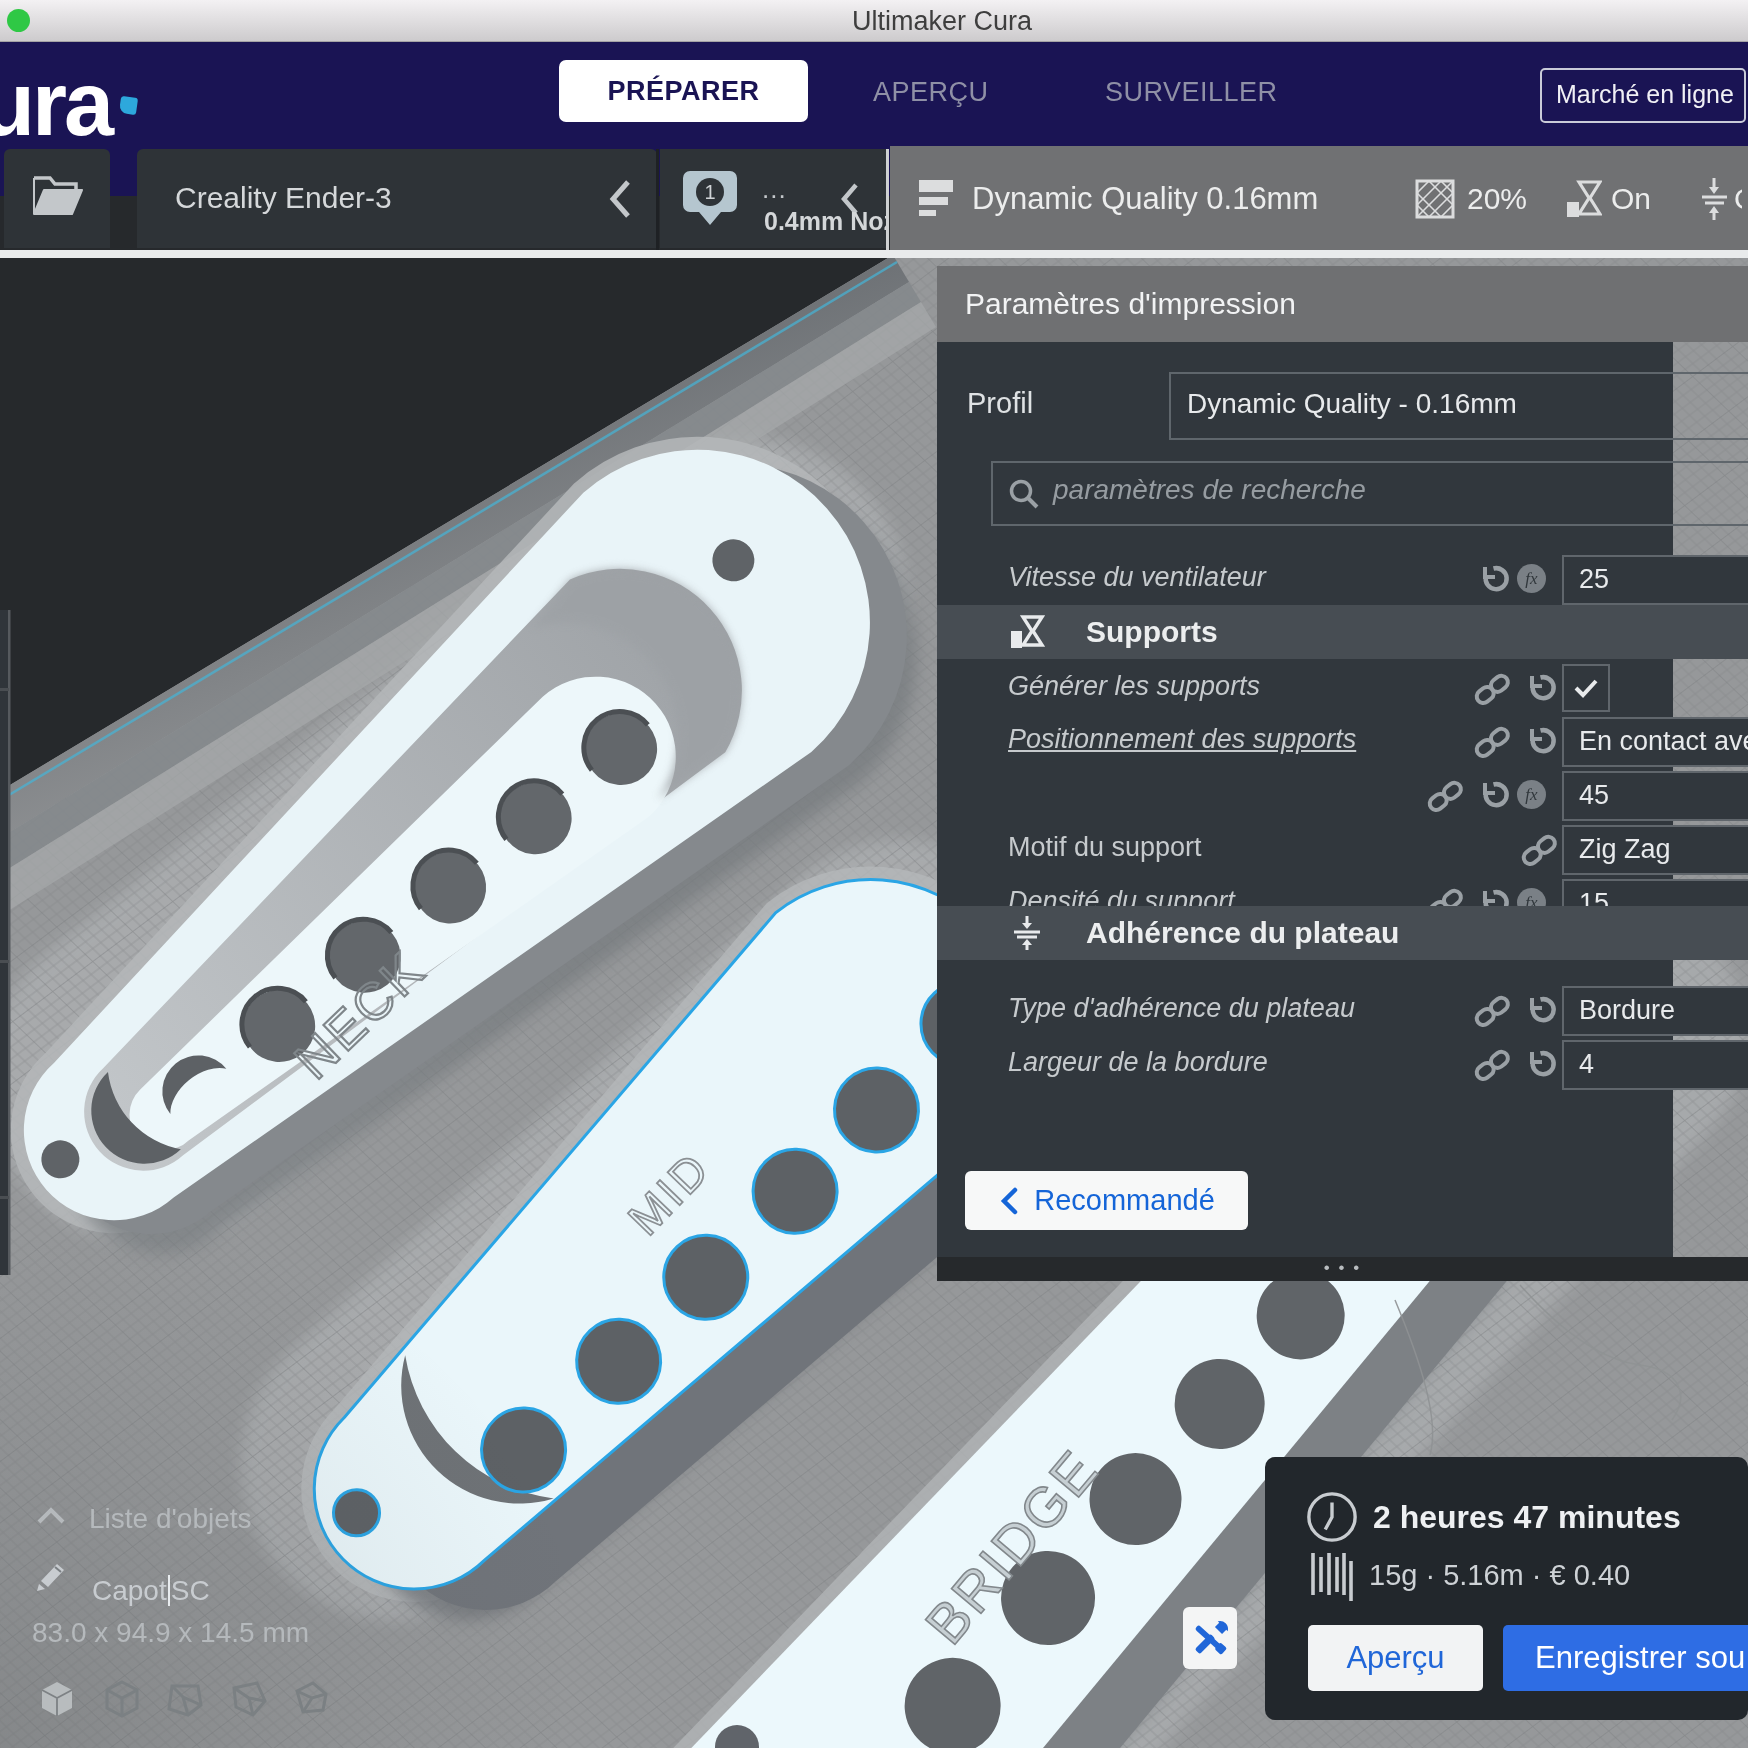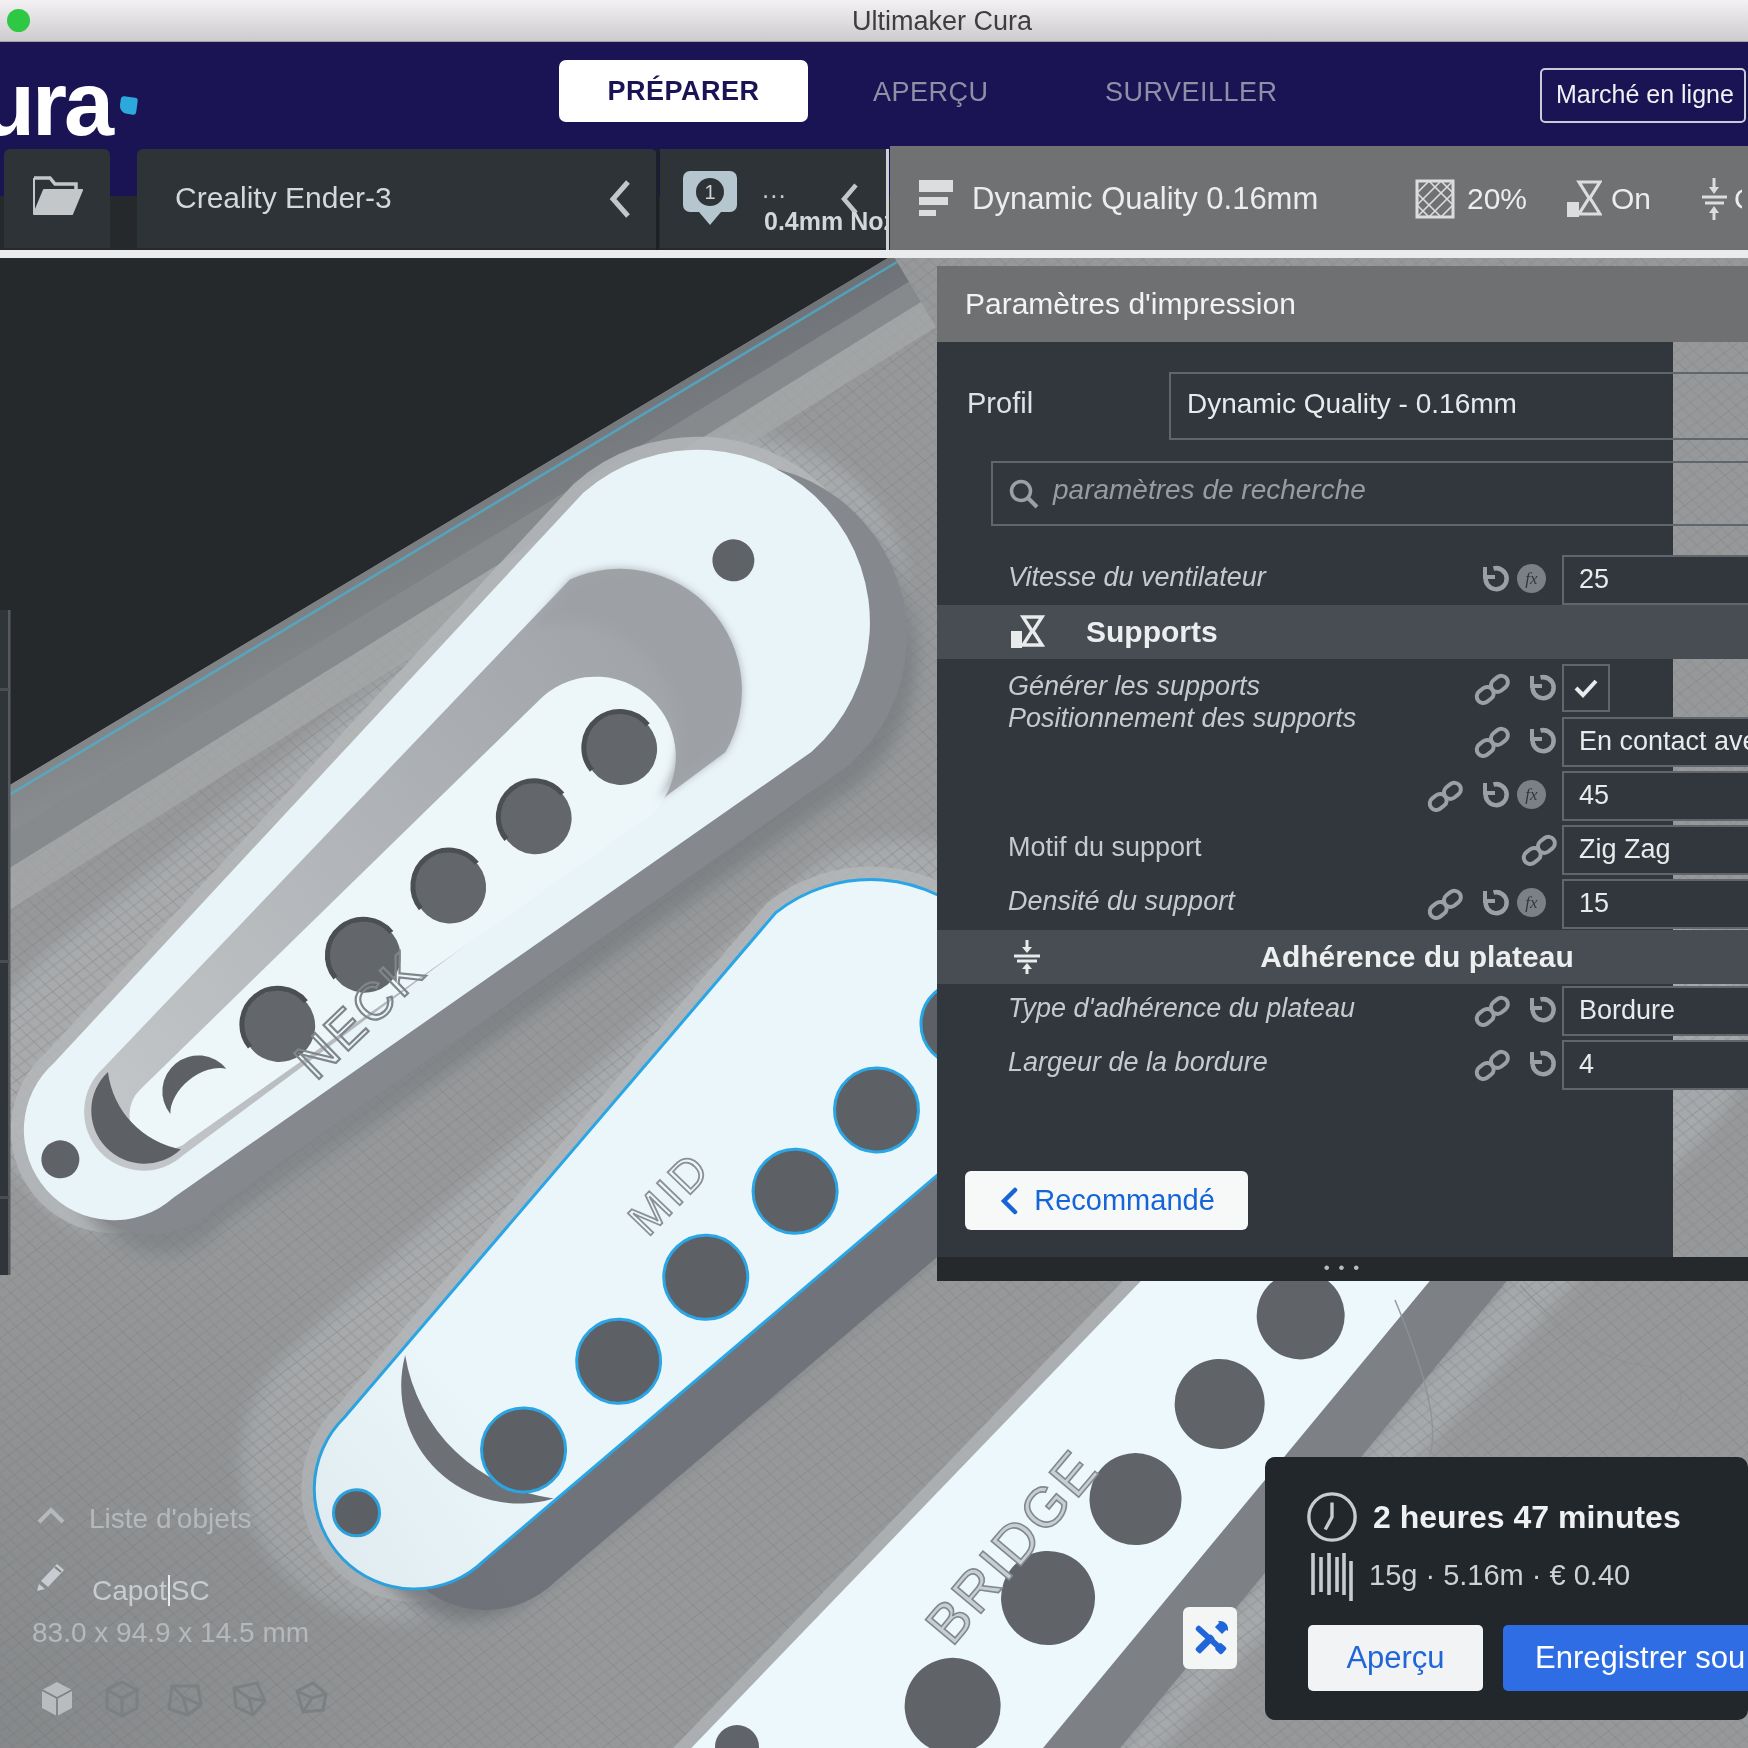--- a/index.html
+++ b/index.html
@@ -351,21 +351,21 @@
           <use href="#i-link"></use>
         </svg>
       <svg class="ricon" style="left:587px;top:328px;" width="36" height="36">
           <use href="#i-undo"></use>
         </svg>
       <div class="ricon" style="left:625px;top:322px;width:44px;height:44px;border:2px solid #60666c;">
         <svg width="44" height="44" viewBox="0 0 44 44">
             <path d="M12,22 L19,29 L32,15" fill="none" stroke="#e8eaec" stroke-width="4"></path>
           </svg></div>
 
-      <div class="rowlab ital" style="top:361px;">Positionnement des supports</div>
+      <div class="rowlab ital" style="top:382px;text-decoration:underline;">Positionnement des supports</div>
       <svg class="ricon" style="left:536px;top:383px;" width="40" height="36">
           <use href="#i-link"></use>
         </svg>
       <svg class="ricon" style="left:587px;top:381px;" width="36" height="36">
           <use href="#i-undo"></use>
         </svg>
       <div class="vbox" style="top:375px;">En contact avec</div>
 
       <svg class="ricon" style="left:489px;top:437px;" width="40" height="36">
           <use href="#i-link"></use>
@@ -385,21 +385,21 @@
       <div class="rowlab ital" style="top:544px;">Densité du support</div>
       <svg class="ricon" style="left:489px;top:545px;" width="40" height="36">
           <use href="#i-link"></use>
         </svg>
       <svg class="ricon" style="left:540px;top:543px;" width="36" height="36">
           <use href="#i-undo"></use>
         </svg>
       <div class="ricon fxc" style="left:580px;top:546px;">f<i>x</i></div>
       <div class="vbox" style="top:537px;">15</div>
 
-      <div class="cat" style="top:588px;text-align:center;">
+      <div class="cat" style="top:564px;">
         <svg width="36" height="36" viewBox="0 0 36 36">
             <g stroke="#e8eaec" stroke-width="3" fill="#e8eaec">
               <line x1="18" y1="1" x2="18" y2="9"></line>
               <path d="M13,8 h10 l-5,6 z" stroke="none"></path>
               <line x1="5" y1="17" x2="31" y2="17"></line>
               <line x1="8" y1="22" x2="28" y2="22"></line>
               <path d="M13,30 h10 l-5,-6 z" stroke="none"></path>
               <line x1="18" y1="29" x2="18" y2="35"></line>
             </g>
           </svg>

